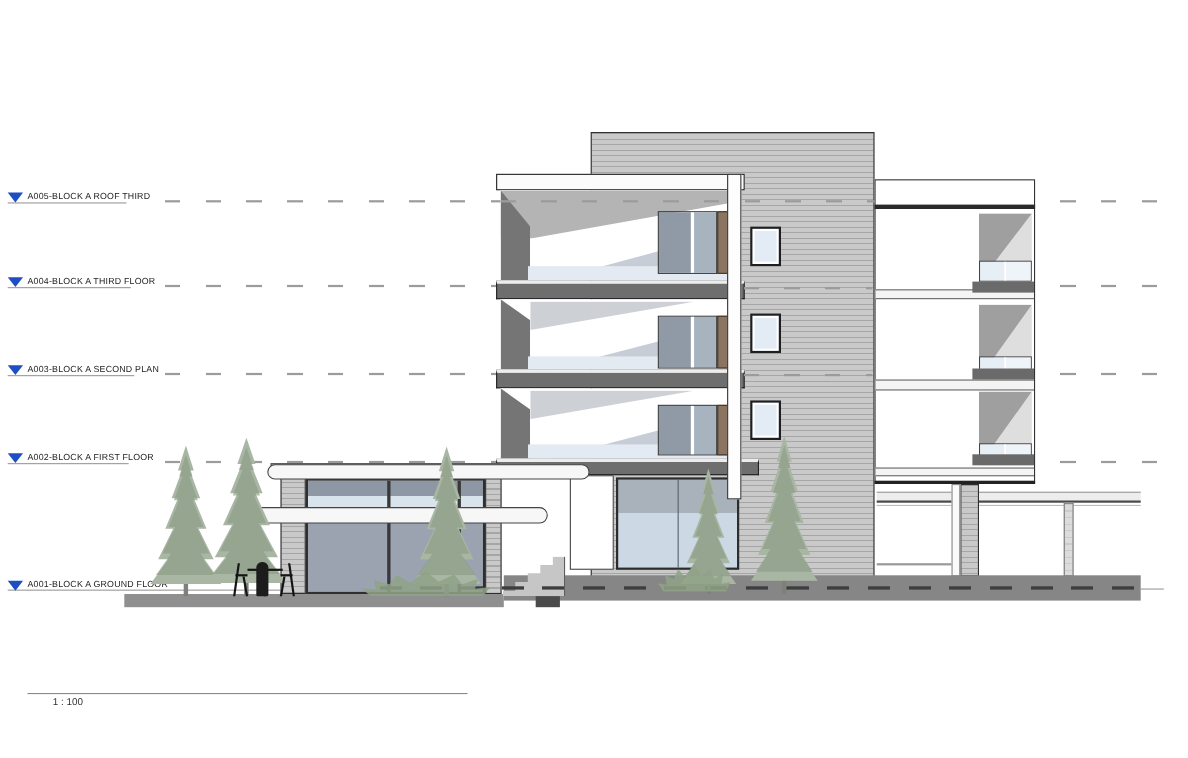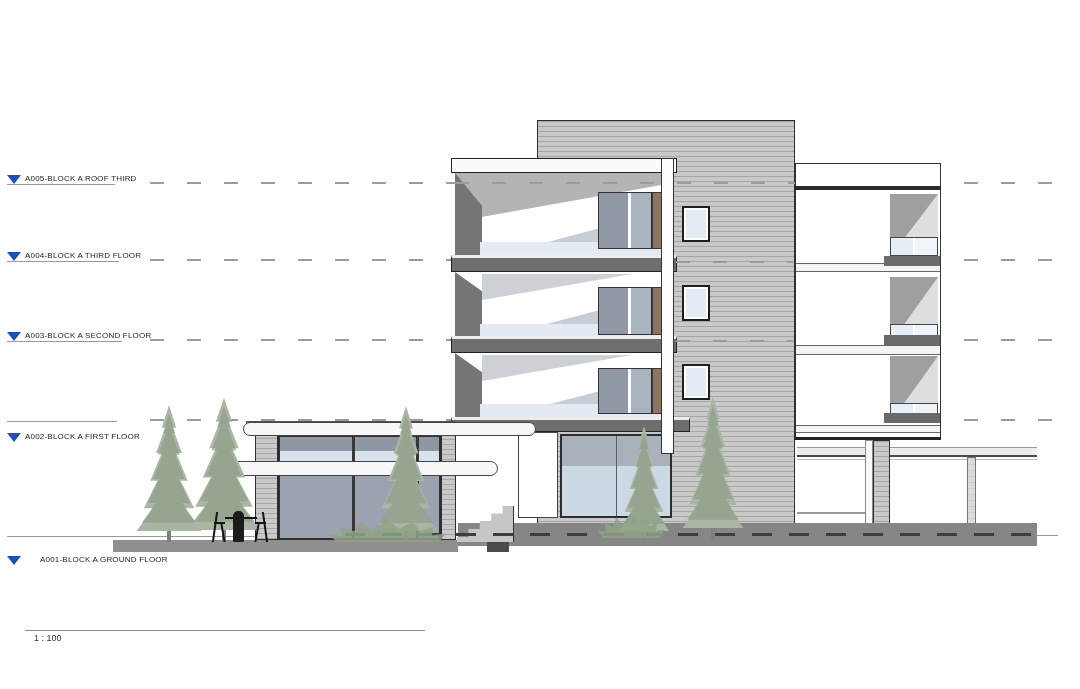--- a/index.html
+++ b/index.html
@@ -21,21 +21,21 @@
   .siding{background-color:#c9c9c9;
     background-image:repeating-linear-gradient(180deg,rgba(60,60,60,.25) 0 1px,rgba(0,0,0,0) 1px 5px);
     border:1px solid #2e2e2e;box-sizing:border-box;}
   .slab{background:#6e6e6e;border:1px solid #222;border-top:3px solid #ececec;box-sizing:border-box;}
   .whitebox{background:#fff;border:1px solid #333;box-sizing:border-box;}
   .pill{background:#f7f7f7;border:1px solid #444;border-radius:8px;box-sizing:border-box;}
   .fir{position:absolute;clip-path:polygon(50% 0,60% 18%,55% 18%,68% 38%,60% 38%,76% 60%,66% 60%,85% 82%,72% 82%,95% 100%,5% 100%,28% 82%,15% 82%,34% 60%,24% 60%,40% 38%,32% 38%,45% 18%,40% 18%);}
   .shrub{position:absolute;clip-path:polygon(8% 100%,0 70%,12% 75%,10% 40%,22% 55%,28% 20%,38% 50%,50% 5%,60% 45%,72% 18%,78% 55%,90% 35%,88% 72%,100% 65%,94% 100%);background:#8fa287;opacity:.85;}
   .title{position:absolute;left:25px;top:606px;font-size:20px;font-weight:bold;color:#111;
          letter-spacing:.4px;z-index:9;}
-  .scale{position:absolute;left:34px;top:633px;font-size:9px;color:#333;z-index:9;}
+  .scale{position:absolute;left:48px;top:633px;font-size:9px;color:#333;z-index:9;}
 </style>
 </head>
 <body>
 
 <div id="canvas">
 
   <div class="dash-light" style="left:150px;top:182px;width:908px;z-index:1;"></div>
   <div class="dash-light" style="left:150px;top:259px;width:908px;z-index:1;"></div>
   <div class="dash-light" style="left:150px;top:339px;width:908px;z-index:1;"></div>
   <div class="dash-light" style="left:150px;top:419px;width:908px;z-index:1;"></div>
@@ -47,31 +47,31 @@
   <div class="solidline" style="left:7px;top:184px;width:108px;"></div>
 
   <div class="lvl" style="top:251px;">
     <div class="tri"></div>
     <div class="lvl-label">A004-BLOCK A THIRD FLOOR</div>
   </div>
   <div class="solidline" style="left:7px;top:261px;width:112px;"></div>
 
   <div class="lvl" style="top:331px;">
     <div class="tri"></div>
-    <div class="lvl-label">A003-BLOCK A SECOND FLOOR</div>
+    <div class="lvl-label">A003-BLOCK A SECOND PLAN</div>
   </div>
   <div class="solidline" style="left:7px;top:341px;width:115px;"></div>
 
-  <div class="lvl" style="top:432px;">
+  <div class="lvl" style="top:411px;">
     <div class="tri"></div>
     <div class="lvl-label">A002-BLOCK A FIRST FLOOR</div>
   </div>
   <div class="solidline" style="left:7px;top:421px;width:110px;"></div>
 
-  <div class="lvl" style="top:555px;gap:15px;">
+  <div class="lvl" style="top:527px;">
     <div class="tri"></div>
     <div class="lvl-label">A001-BLOCK A GROUND FLOOR</div>
   </div>
   <div class="solidline" style="left:7px;top:536px;width:338px;"></div>
 
   <div class="abs siding" style="left:537px;top:120px;width:258px;height:406px;z-index:2;"></div>
   <div class="abs" style="left:682px;top:206px;width:24px;height:32px;background:#e3ecf4;border:2px solid #1f1f1f;box-shadow:inset 0 0 0 2px #fff;z-index:2;"></div>
   <div class="abs" style="left:682px;top:285px;width:24px;height:32px;background:#e3ecf4;border:2px solid #1f1f1f;box-shadow:inset 0 0 0 2px #fff;z-index:2;"></div>
   <div class="abs" style="left:682px;top:364px;width:24px;height:32px;background:#e3ecf4;border:2px solid #1f1f1f;box-shadow:inset 0 0 0 2px #fff;z-index:2;"></div>
 

